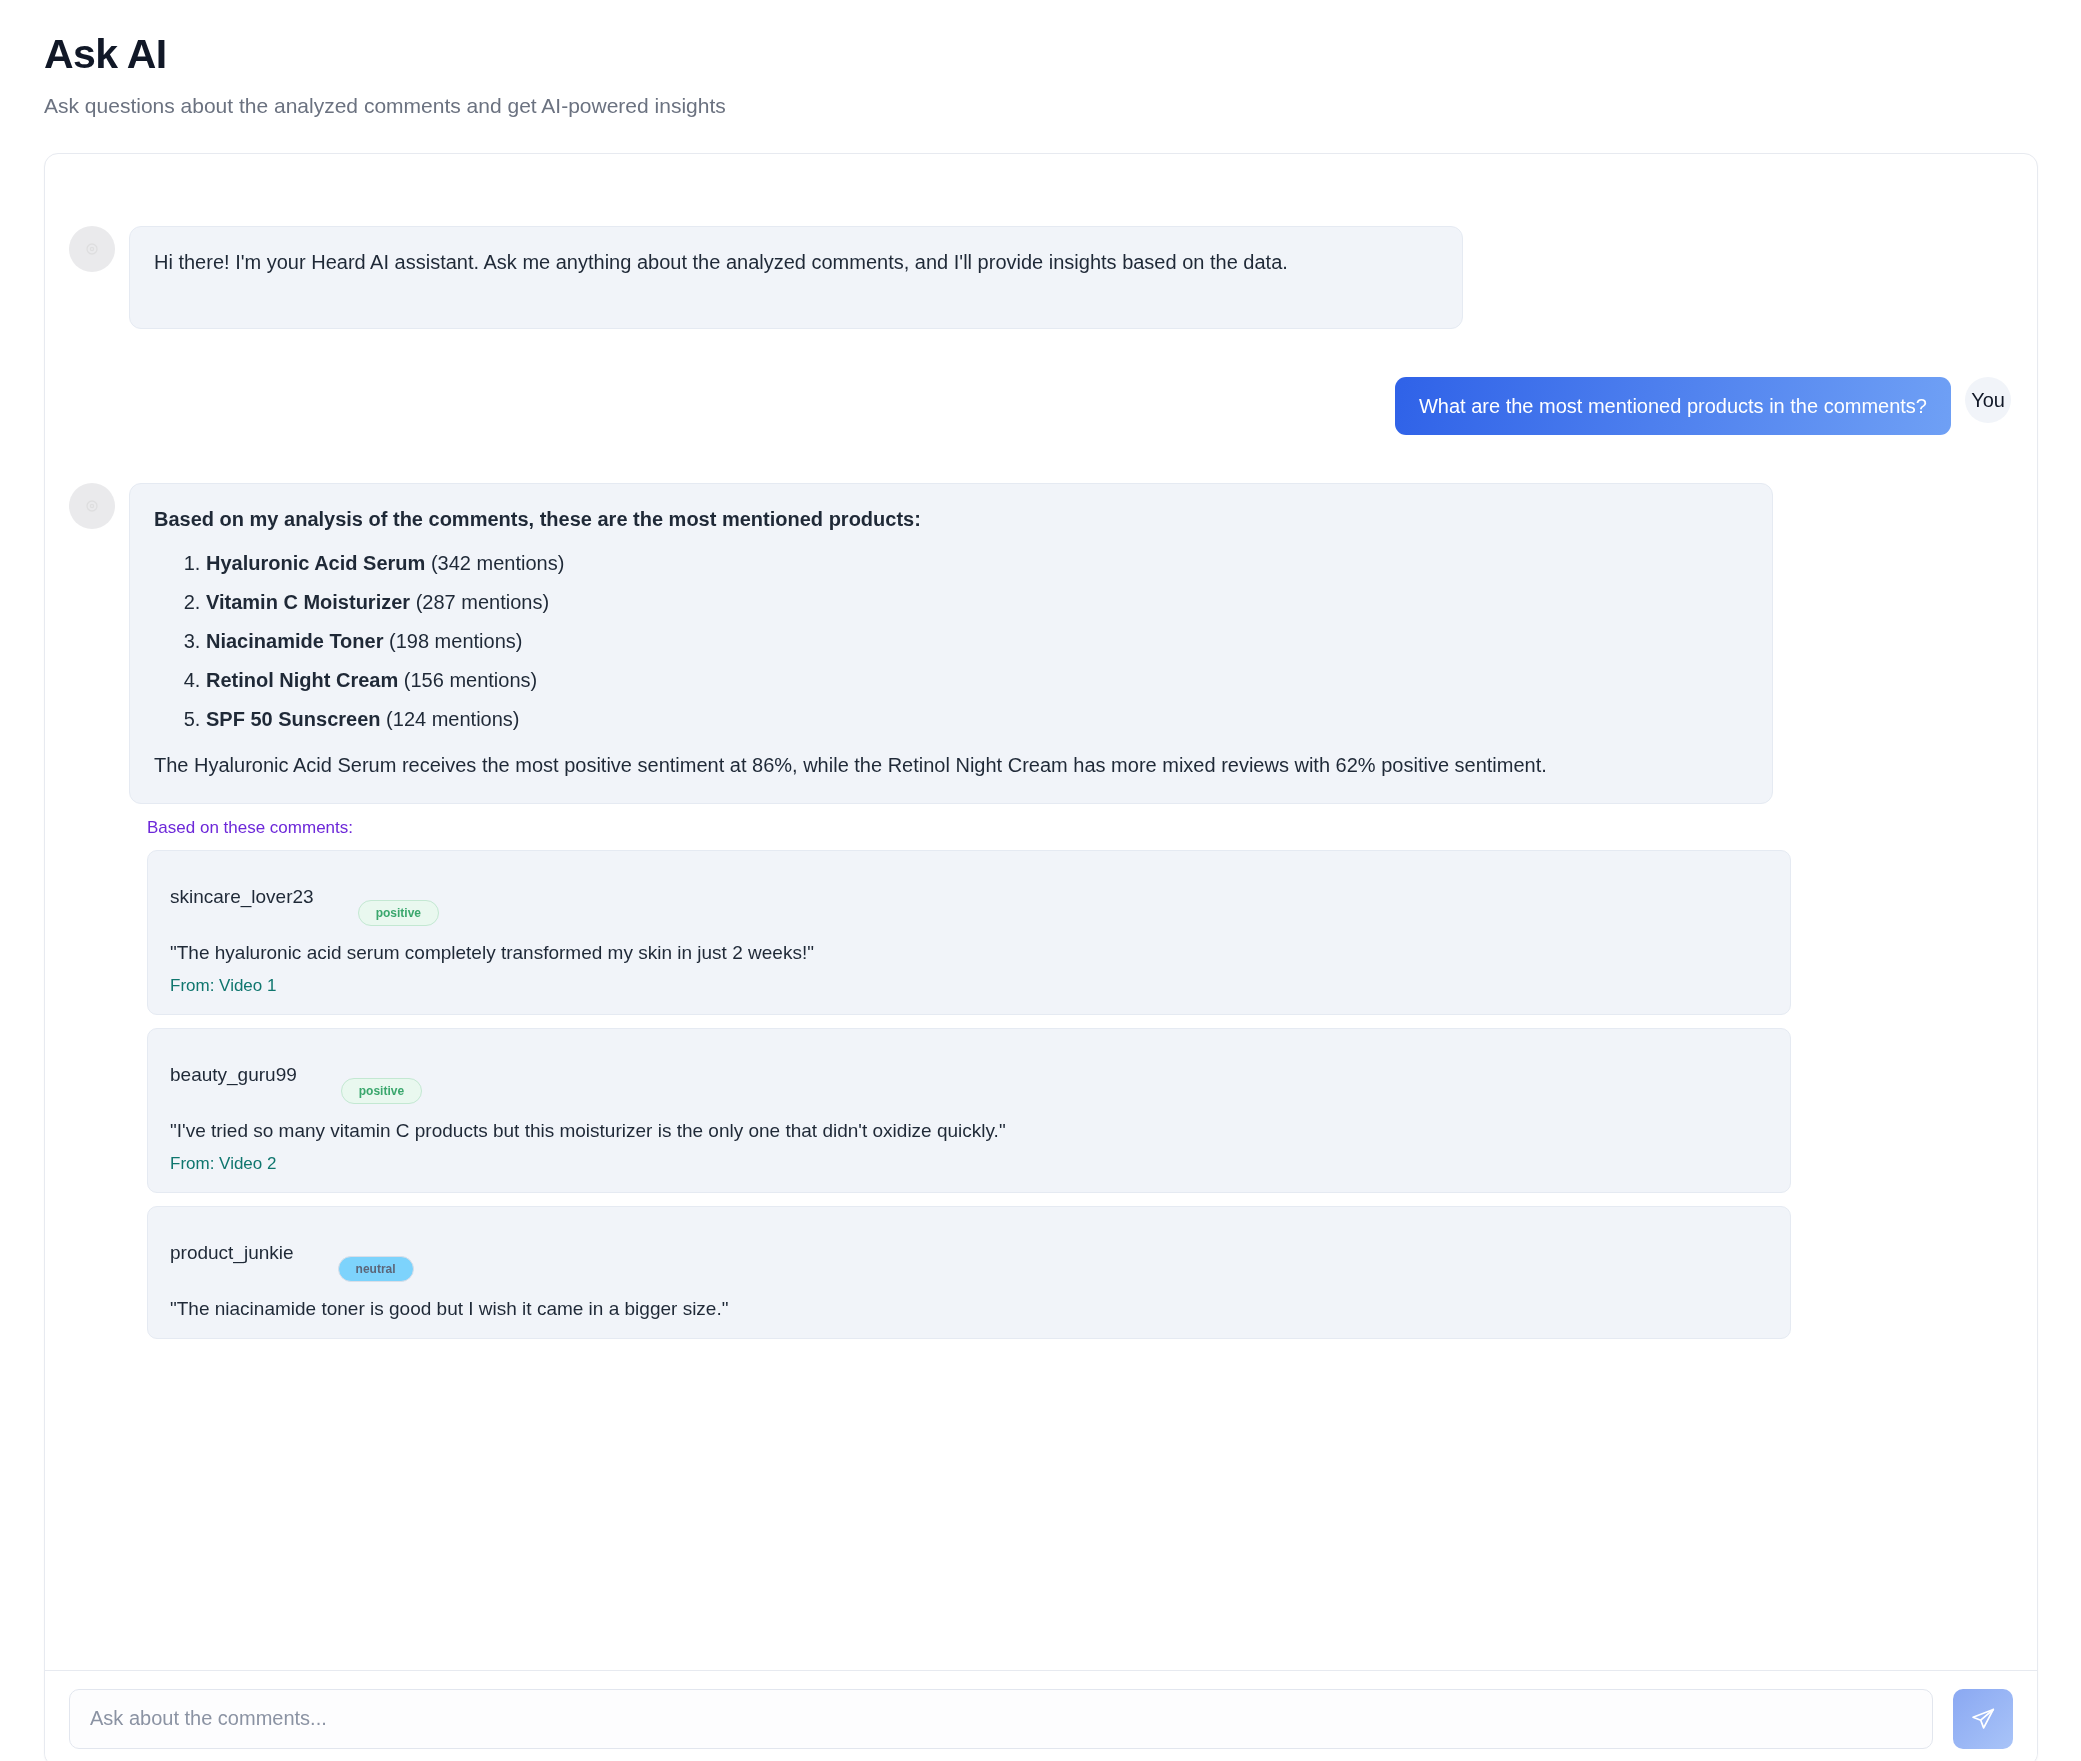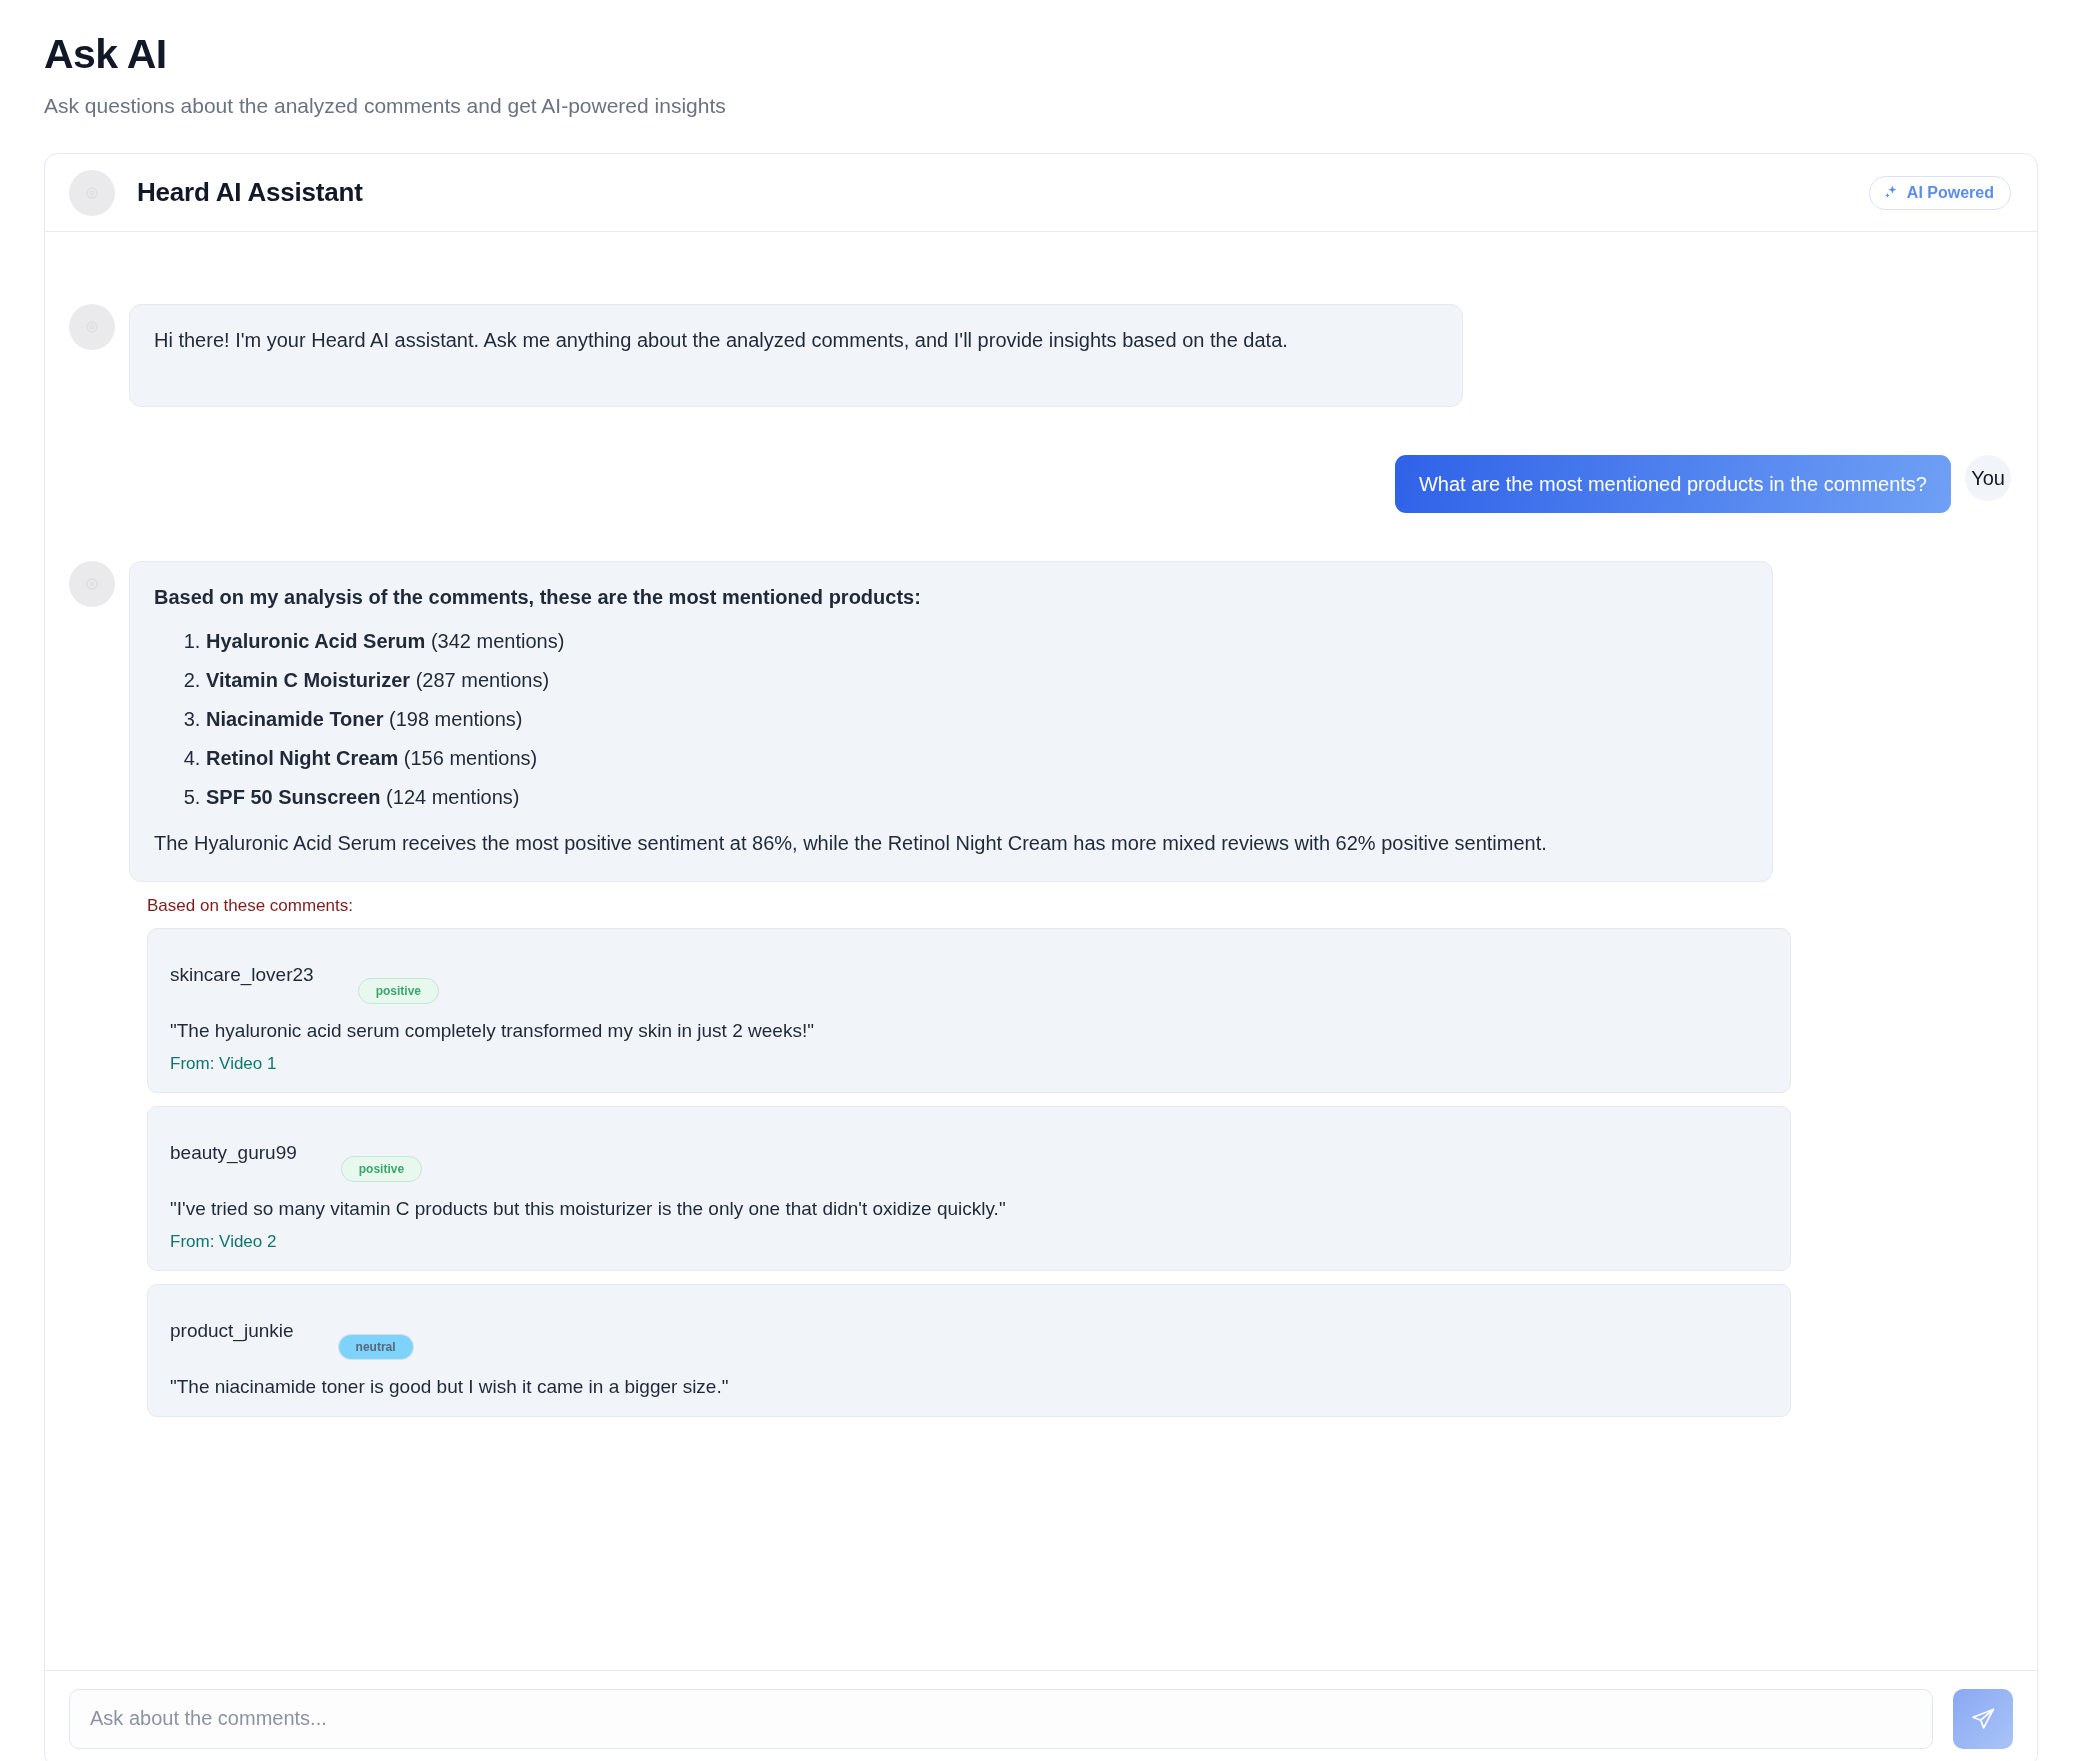--- a/index.html
+++ b/index.html
@@ -170,21 +170,21 @@
   }
 
   
   .sources {
     margin-top: 12px;
     margin-left: 78px;
     width: 1644px;
   }
   .sources-label {
     font-size: 17px;
-    color: #7f1d1d;
+    color: #6d28d9;
     margin-bottom: 12px;
   }
   .source-card {
     background: #f1f4f9;
     border: 1px solid #e5eaf2;
     border-radius: 10px;
     padding: 16px 22px 18px 22px;
     margin-bottom: 13px;
     position: relative;
   }
@@ -267,38 +267,20 @@
 </head>
 <body>
 
 <div class="page">
 
   <h1 class="page-title">Ask AI</h1>
   <div class="page-subtitle">Ask questions about the analyzed comments and get AI-powered insights</div>
 
   <div class="chat-card">
 
-    <div class="chat-header">
-      <div class="avatar">
-        <svg width="16" height="16" viewBox="0 0 16 16" fill="none" stroke="currentColor" stroke-width="1.3">
-          <circle cx="8" cy="8" r="5"></circle>
-          <circle cx="8" cy="8" r="1.6"></circle>
-        </svg>
-      </div>
-      <div class="assistant-name">Heard AI Assistant</div>
-      <div class="ai-badge">
-        <span>
-          <svg width="17" height="17" viewBox="0 0 20 20" fill="currentColor">
-            <path d="M11 2l1.3 3.4L15.7 6.7l-3.4 1.3L11 11.4 9.7 8 6.3 6.7 9.7 5.4z"></path>
-            <path d="M5.2 10.6l.8 2 2 .8-2 .8-.8 2-.8-2-2-.8 2-.8z"></path>
-          </svg>
-        </span>
-        <span>AI Powered</span>
-      </div>
-    </div>
 
     <div class="chat-body">
 
       <div class="msg-row">
         <div class="avatar">
           <svg width="16" height="16" viewBox="0 0 16 16" fill="none" stroke="currentColor" stroke-width="1.3">
             <circle cx="8" cy="8" r="5"></circle>
             <circle cx="8" cy="8" r="1.6"></circle>
           </svg>
         </div>

